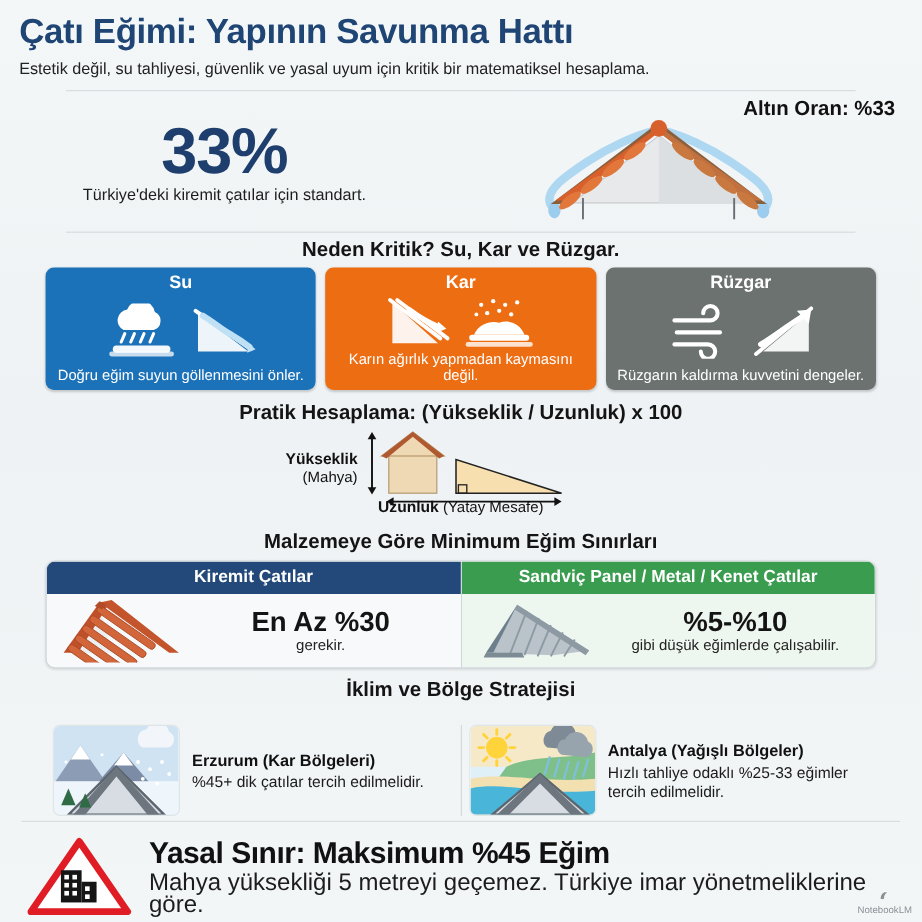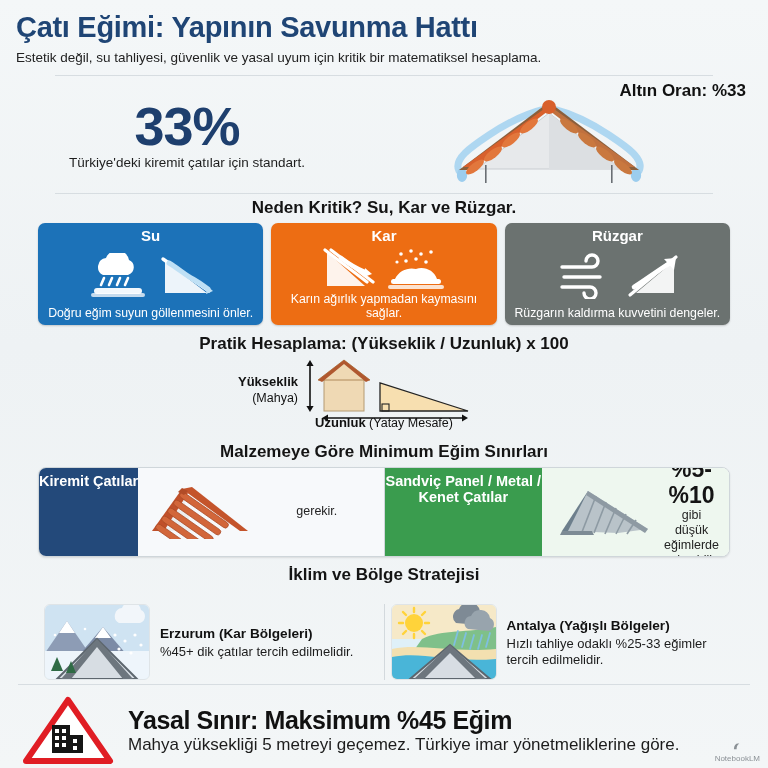--- a/index.html
+++ b/index.html
@@ -71,21 +71,21 @@
   .lbl-h span{font-size:12.5px;color:#111;}
   .lbl-u{font-size:12.5px;color:#111;text-align:center;margin-top:-6px;}
   .lbl-u b{font-size:13px;}
 
   
   .mat{padding:0 38px;height:92px;}
   .mat-box{
     display:flex;border:1px solid #cfd6da;border-radius:8px;overflow:hidden;
     background:#fff;height:88px;box-shadow:0 1px 2px rgba(0,0,0,.10);
   }
-  .mat-col{flex:1;display:flex;justify-content:center;}
+  .mat-col{flex:1;display:flex;flex-direction:column;justify-content:center;}
   .mat-col.left{border-right:1px solid #cfd6da;}
   .mat-head{
     color:#fff;font-size:14.5px;font-weight:bold;text-align:center;
     padding:5px 0 6px;
   }
   .mat-body{
     flex:1;display:flex;align-items:center;gap:8px;padding:0 10px;
   }
   .mat-body .vals{flex:1;text-align:center;}
   .mat-big{font-size:23px;font-weight:bold;color:#141414;line-height:26px;}
@@ -99,21 +99,21 @@
   .clim-txt p{margin:2px 0 0;font-size:13px;color:#1c1c1c;line-height:16px;}
   .thumb{
     width:104px;height:74px;border-radius:6px;flex:0 0 104px;
     overflow:hidden;border:1px solid #dfe4e7;background:#fff;
   }
 
   
   .foot-rule{height:1px;background:#d7dde1;margin:4px 18px 0;}
   .foot{display:flex;align-items:center;gap:14px;padding:6px 22px 0;height:78px;}
   .foot-txt h3{margin:0;font-size:25px;font-weight:bold;color:#111;line-height:30px;letter-spacing:-0.4px;}
-  .foot-txt p{margin:1px 0 0;font-size:17px;color:#1c1c1c;line-height:18px;}
+  .foot-txt p{margin:1px 0 0;font-size:20px;color:#1c1c1c;line-height:18px;}
   .wm{
     position:absolute;right:8px;bottom:5px;
     font-size:8px;color:#8b9196;display:flex;align-items:center;gap:3px;flex-direction:column;
   }
 </style>
 </head>
 <body>
 
 <div class="page">
 
@@ -215,21 +215,21 @@
             <circle cx="21" cy="15" r="1.8"></circle>
               <circle cx="31" cy="13" r="1.8"></circle>
             <circle cx="41" cy="16" r="1.8"></circle>
               <circle cx="12" cy="16" r="1.6"></circle>
           </g>
           <path d="M10,33 C14,24 24,21 31,23 C39,20 49,24 52,33 Z" fill="#fff"></path>
           <rect x="6" y="33" width="50" height="5" rx="2.5" fill="#fff"></rect>
           <rect x="3" y="39" width="56" height="4" rx="2" fill="#fff" opacity=".8"></rect>
         </svg>
       </div>
-      <div class="card-txt">Karın ağırlık yapmadan kaymasını sağlar.</div>
+      <div class="card-txt">Karın ağırlık yapmadan kaymasını değil.</div>
     </div>
 
     <div class="card" style="background: rgb(107, 114, 112);">
       <div class="card-title">Rüzgar</div>
       <div class="card-ico">
         <svg width="62" height="46" viewBox="0 0 62 46">
           <g stroke="#fff" stroke-width="3.4" fill="none" stroke-linecap="round">
             <path d="M8,14 H38 a6,6 0 1 0 -6,-6"></path>
             <path d="M10,24 H46"></path>
             <path d="M8,34 H36 a6,6 0 1 1 -6,6"></path>
@@ -295,20 +295,21 @@
             <g fill="#d2663a" stroke="#a84a25" stroke-width=".7">
               <rect x="34" y="6" width="58" height="6" rx="3" transform="rotate(35 34 6)"></rect>
               <rect x="28" y="14" width="56" height="6" rx="3" transform="rotate(35 28 14)"></rect>
               <rect x="22" y="22" width="54" height="6" rx="3" transform="rotate(35 22 22)"></rect>
               <rect x="16" y="30" width="52" height="6" rx="3" transform="rotate(35 16 30)"></rect>
               <rect x="10" y="38" width="50" height="6" rx="3" transform="rotate(35 10 38)"></rect>
             </g>
             <polygon points="34,3 40,6 36,10 30,7" fill="#b24c27"></polygon>
           </svg>
           <div class="vals">
+            <div class="mat-big">En Az %30</div>
             <div class="mat-sm">gerekir.</div>
           </div>
         </div>
       </div>
 
       <div class="mat-col">
         <div class="mat-head" style="background:#3a9c4e;">Sandviç Panel / Metal / Kenet Çatılar</div>
         <div class="mat-body" style="background:#eef7ef;">
           <svg width="104" height="54" viewBox="0 0 104 54">
             <polygon points="36,6 10,46 40,46" fill="#6d7f8c"></polygon>

